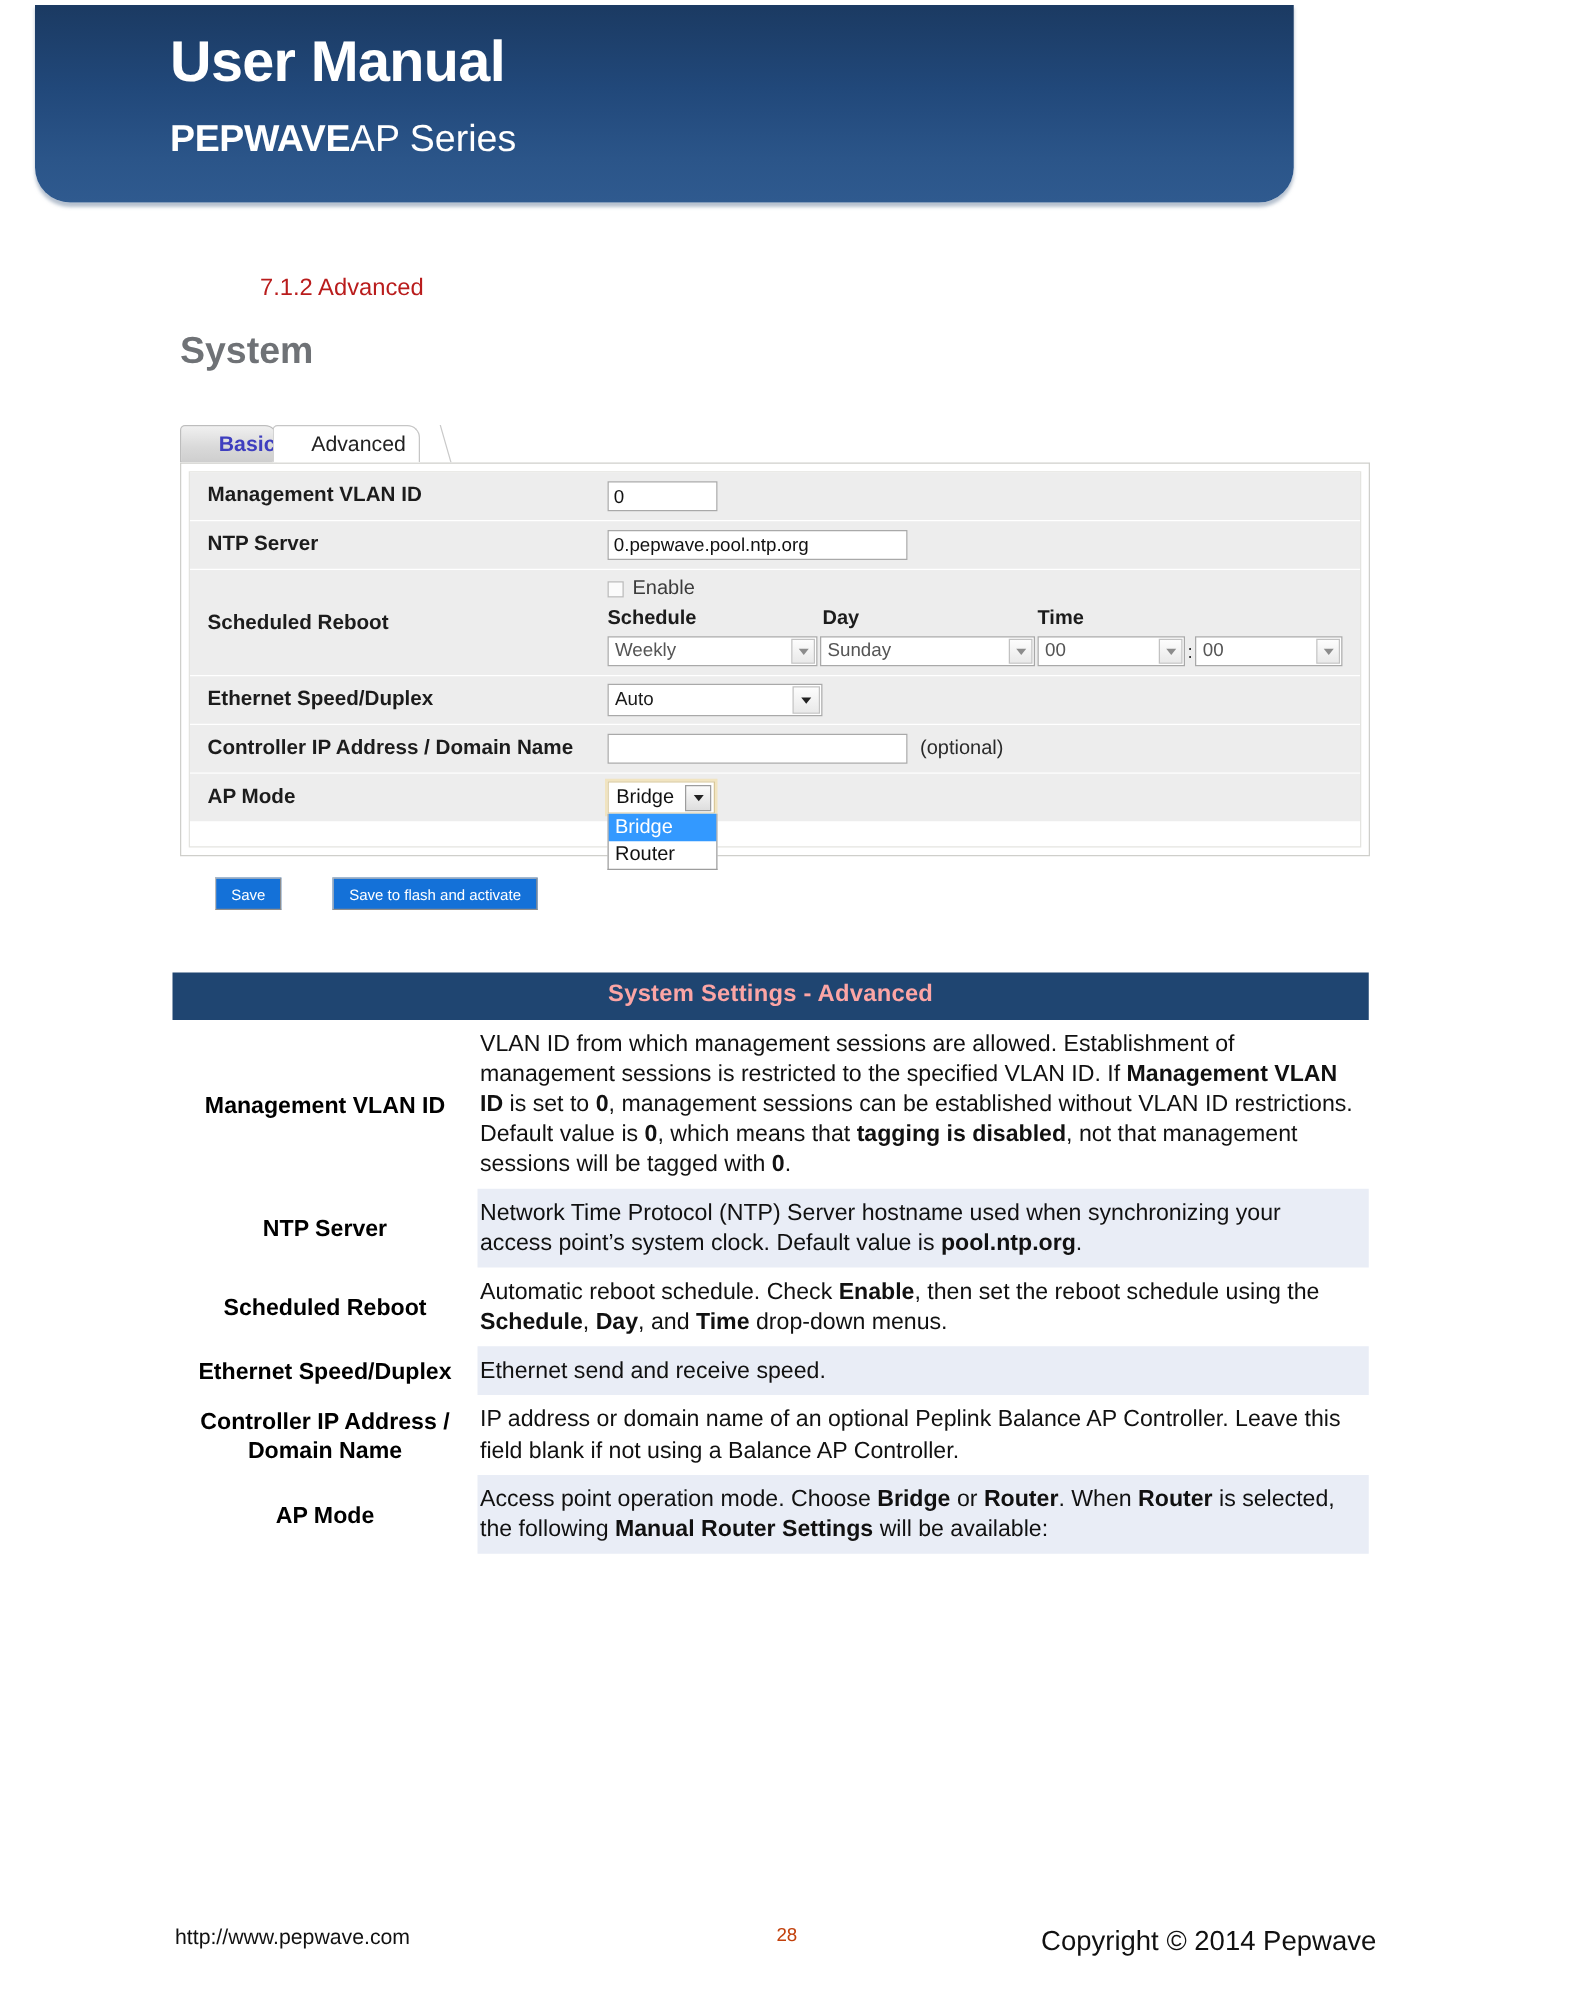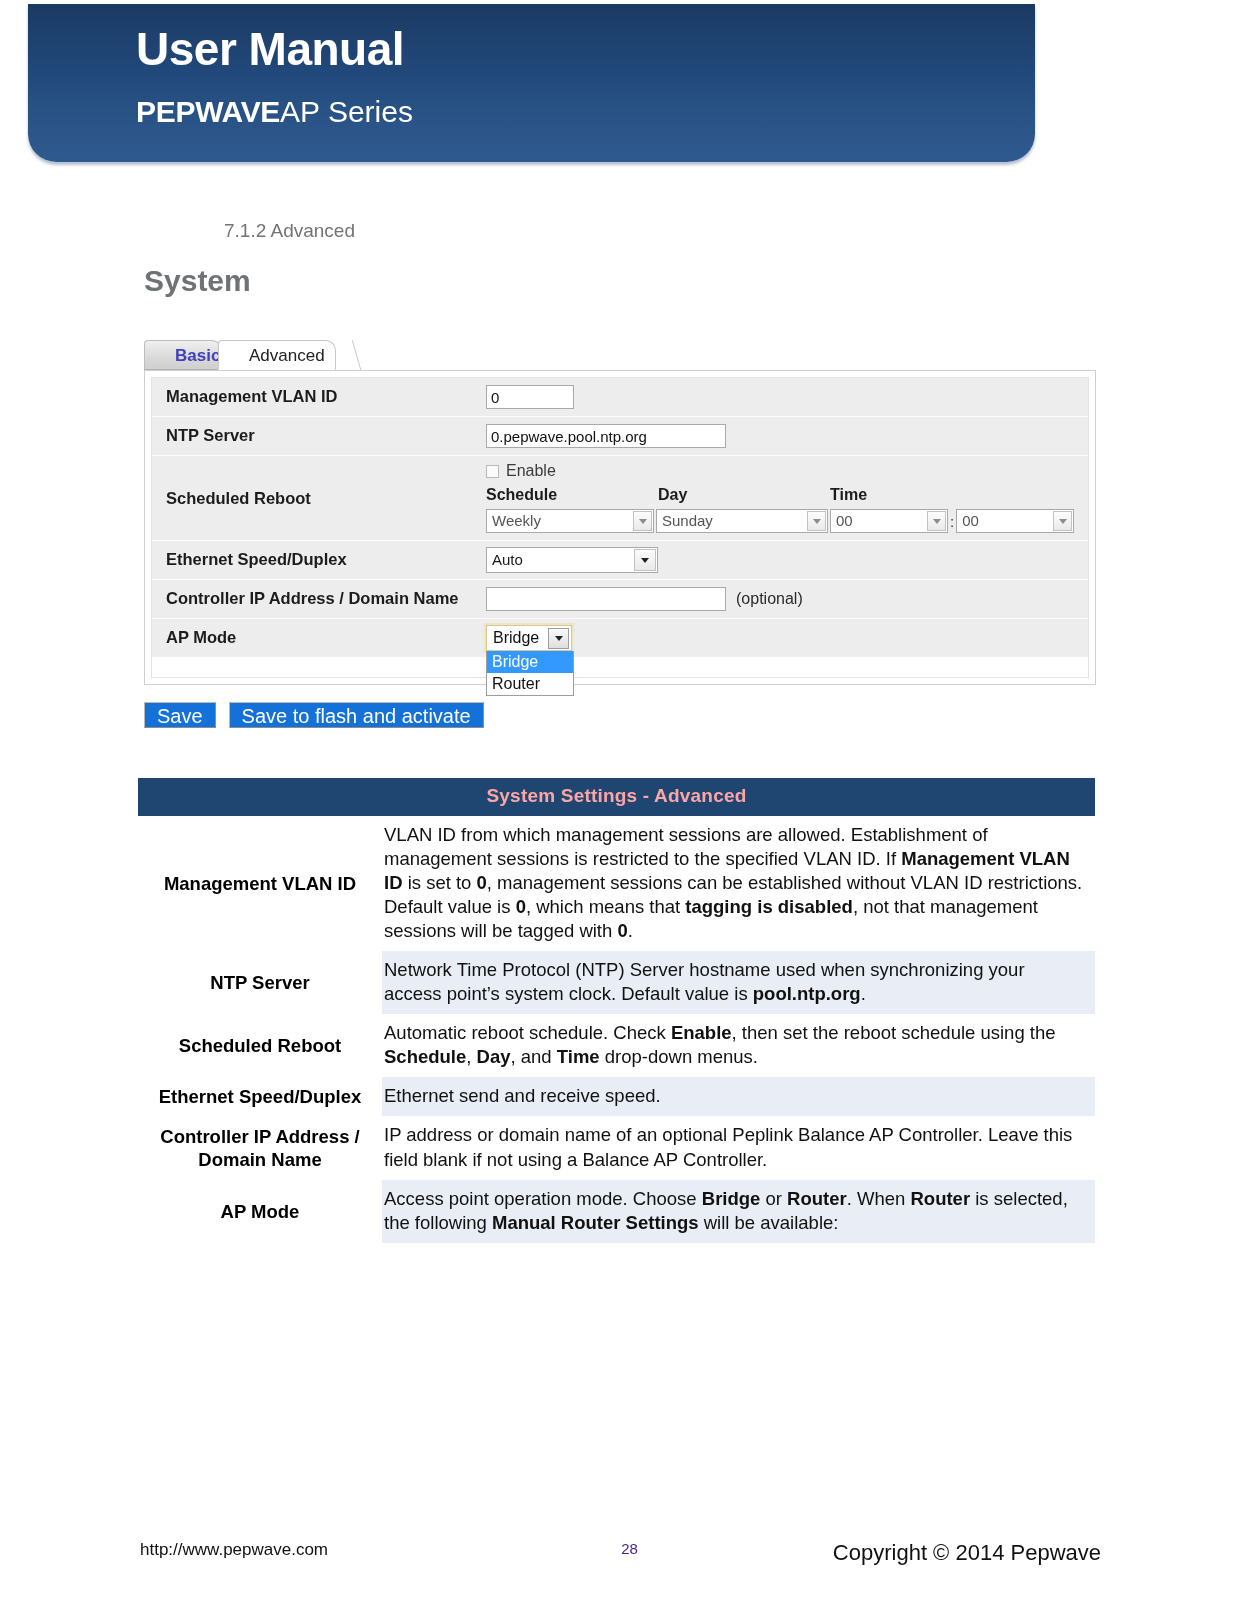--- a/index.html
+++ b/index.html
@@ -53,24 +53,24 @@
     letter-spacing: -0.3px;
   }
   .banner-sub span.light {
     font-weight: normal;
     letter-spacing: 0px;
   }
 
   
   .section-heading {
     position: absolute;
-    left: 224px;
+    left: 208px;
     top: 220px;
     font-size: 19px;
-    color: #737373;
+    color: #b91c1c;
     white-space: nowrap;
     text-align: center;
   }
 
   
   .figure {
     position: absolute;
     left: 140px;
     top: 262px;
     width: 960px;
@@ -312,29 +312,30 @@
   .btnrow {
     position: absolute;
     left: 4px;
     top: 440px;
     display: flex;
     gap: 13px;
   }
   .btn {
     background: #1471d8;
     color: #ffffff;
-    font-size: 20px;
+    font-size: 12px;
     height: 26px;
     line-height: 26px;
     padding: 0 12px;
     border: 1px solid #8d8d8d;
     border-top-color: #b9b9b9;
     border-left-color: #b9b9b9;
     box-sizing: border-box;
     white-space: nowrap;
+    margin-left: 28px;
   }
 
   
   .desc-table {
     position: absolute;
     left: 138px;
     top: 778px;
     width: 957px;
     border-collapse: collapse;
   }
@@ -376,21 +377,21 @@
     color: #111;
     white-space: nowrap;
   }
   .footer-page {
     position: absolute;
     left: 0;
     top: 1540px;
     width: 1259px;
     text-align: center;
     font-size: 15px;
-    color: #4c1d95;
+    color: #c2410c;
   }
   .footer-copy {
     position: absolute;
     right: 158px;
     top: 1540px;
     font-size: 22px;
     color: #111;
     white-space: nowrap;
   }
 </style>

